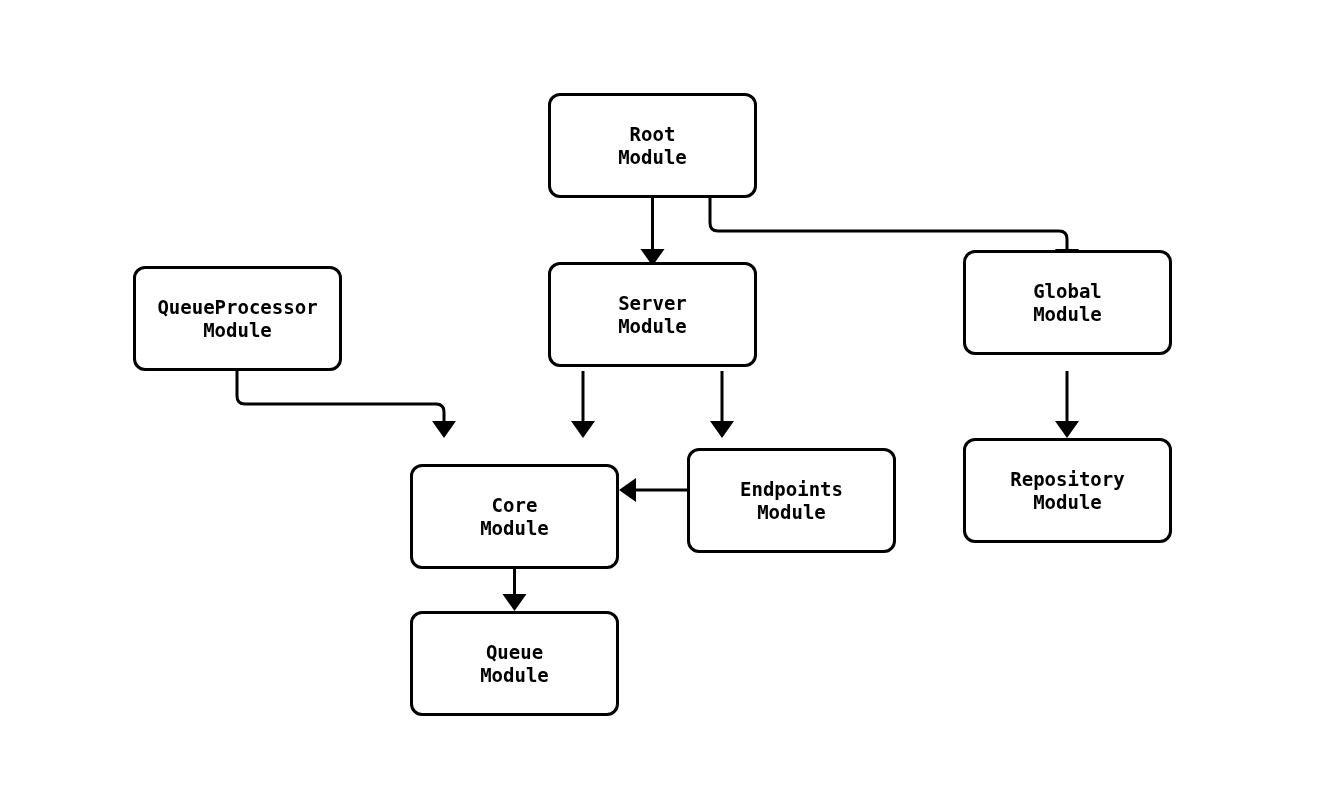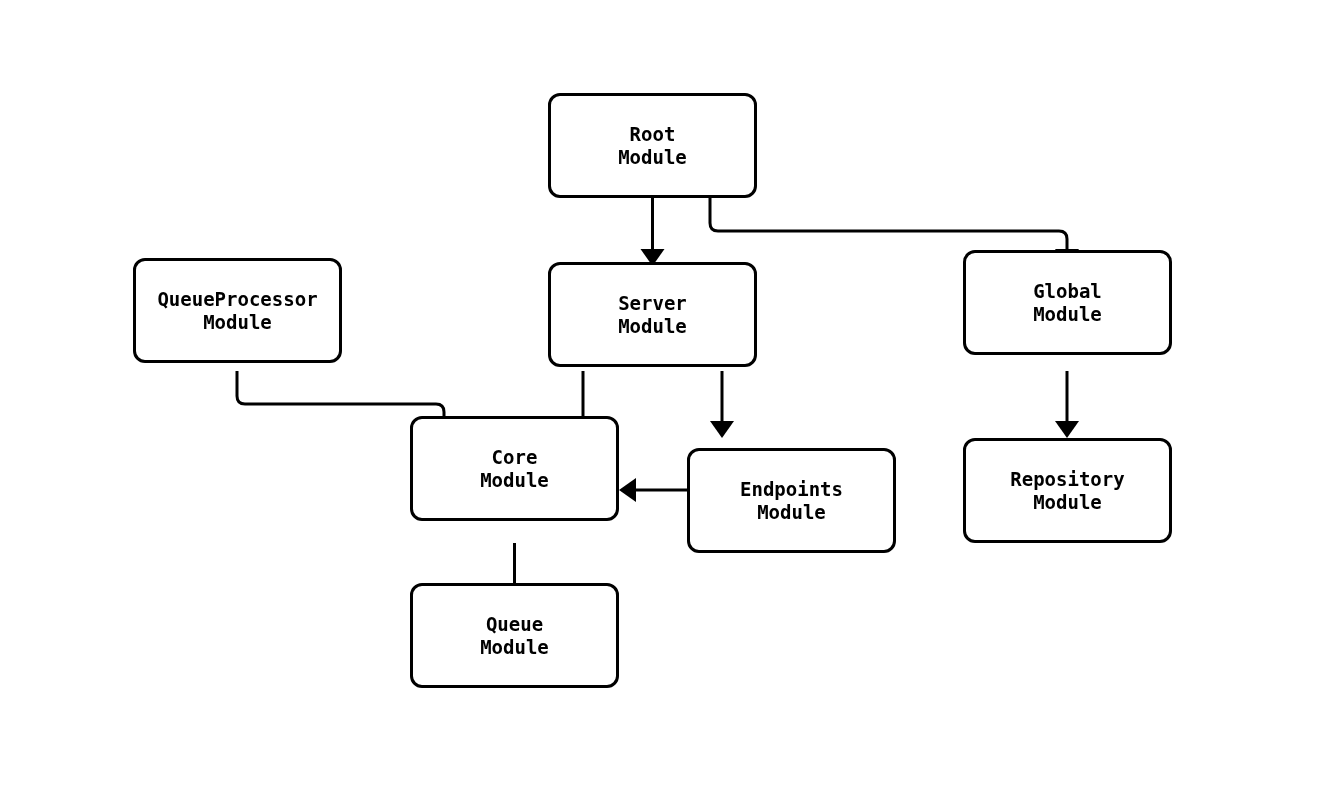--- a/index.html
+++ b/index.html
@@ -99,48 +99,48 @@
       <path class="edge" d="M514.5 543 V 598"></path>
       <polygon class="head" points="502.5,594 526.5,594 514.5,611"></polygon>
     </g>
   </svg>
 
   <div class="node" style="left:548px; top:93px">
     <span class="label">Root
 Module</span>
   </div>
 
-  <div class="node" style="left:133px; top:258px">
+  <div class="node" style="left:133px; top:266px">
     <span class="label">QueueProcessor
 Module</span>
   </div>
 
   <div class="node" style="left:548px; top:262px">
     <span class="label">Server
 Module</span>
   </div>
 
   <div class="node" style="left:963px; top:250px">
     <span class="label">Global
 Module</span>
   </div>
 
-  <div class="node" style="left:410px; top:416px">
+  <div class="node" style="left:410px; top:464px">
     <span class="label">Core
 Module</span>
   </div>
 
   <div class="node" style="left:687px; top:448px">
     <span class="label">Endpoints
 Module</span>
   </div>
 
   <div class="node" style="left:963px; top:438px">
     <span class="label">Repository
 Module</span>
   </div>
 
-  <div class="node" style="left:410px; top:583px">
+  <div class="node" style="left:410px; top:611px">
     <span class="label">Queue
 Module</span>
   </div>
 
 </div>
 
 </body></html>

